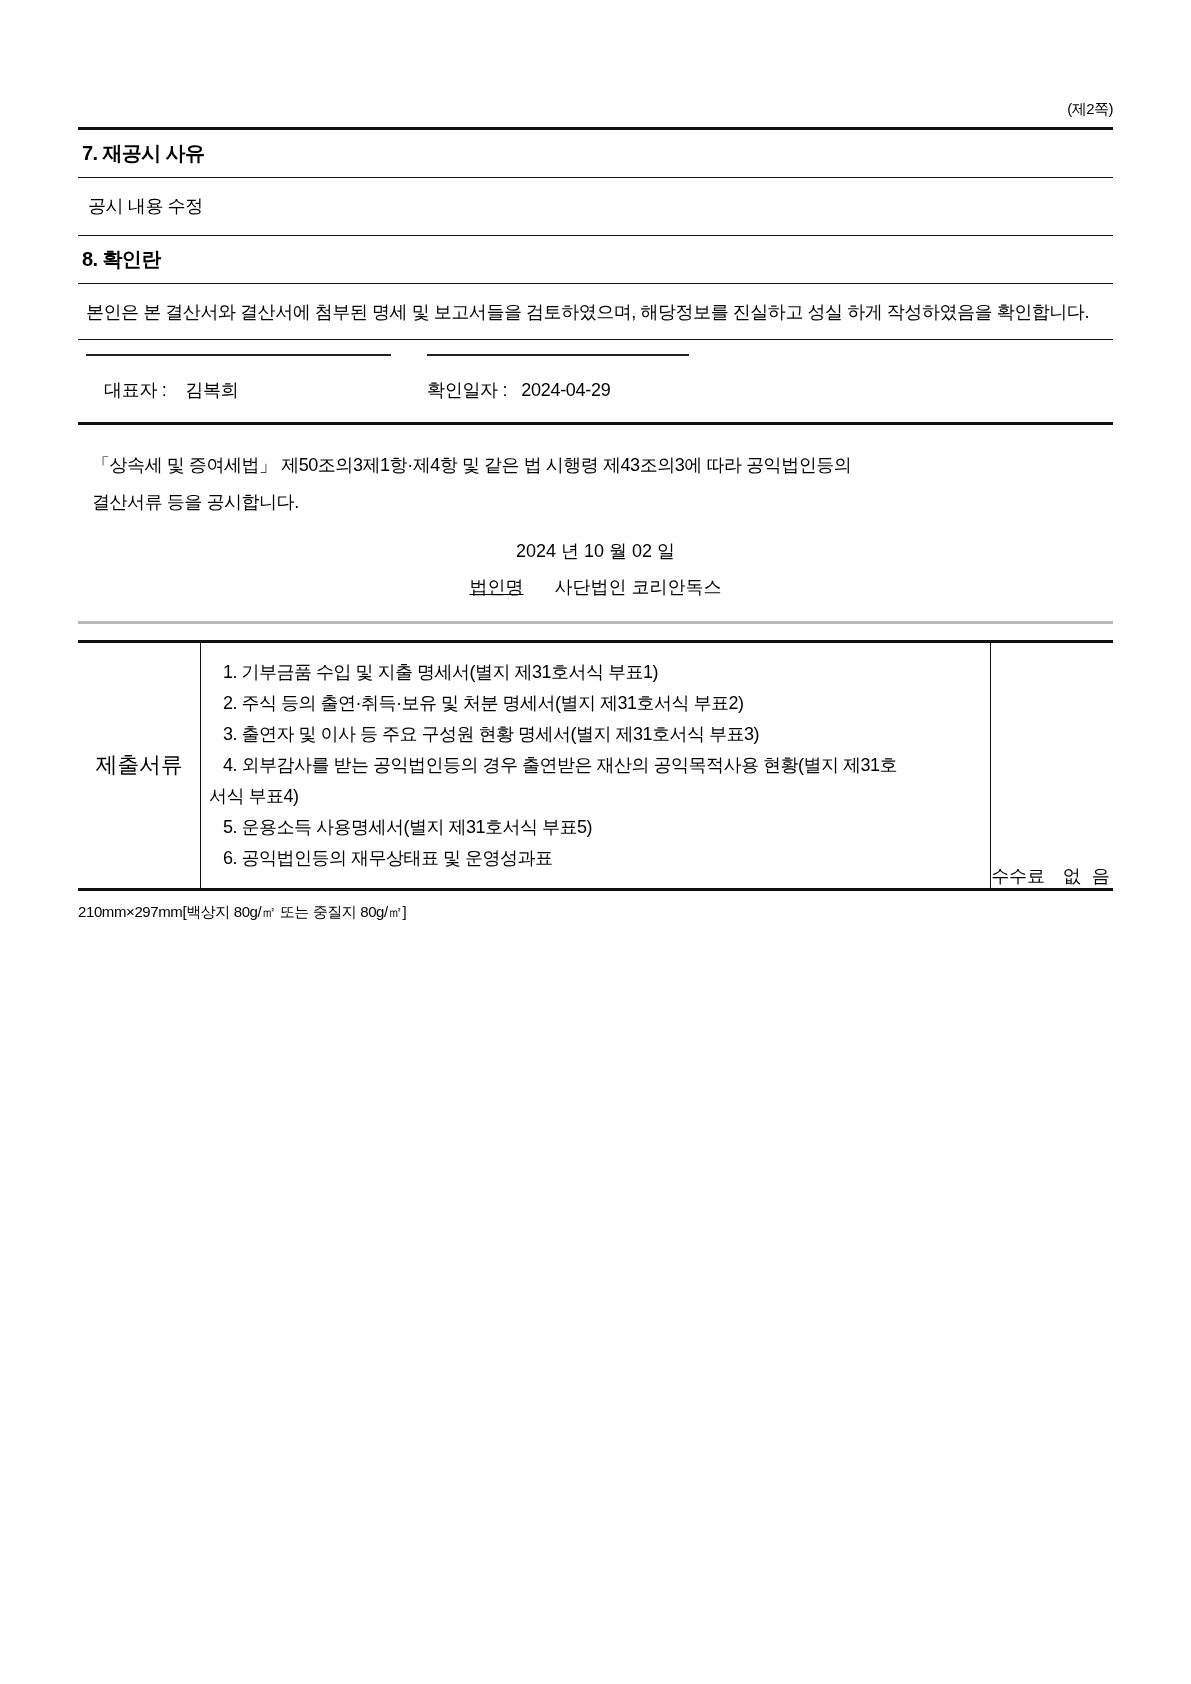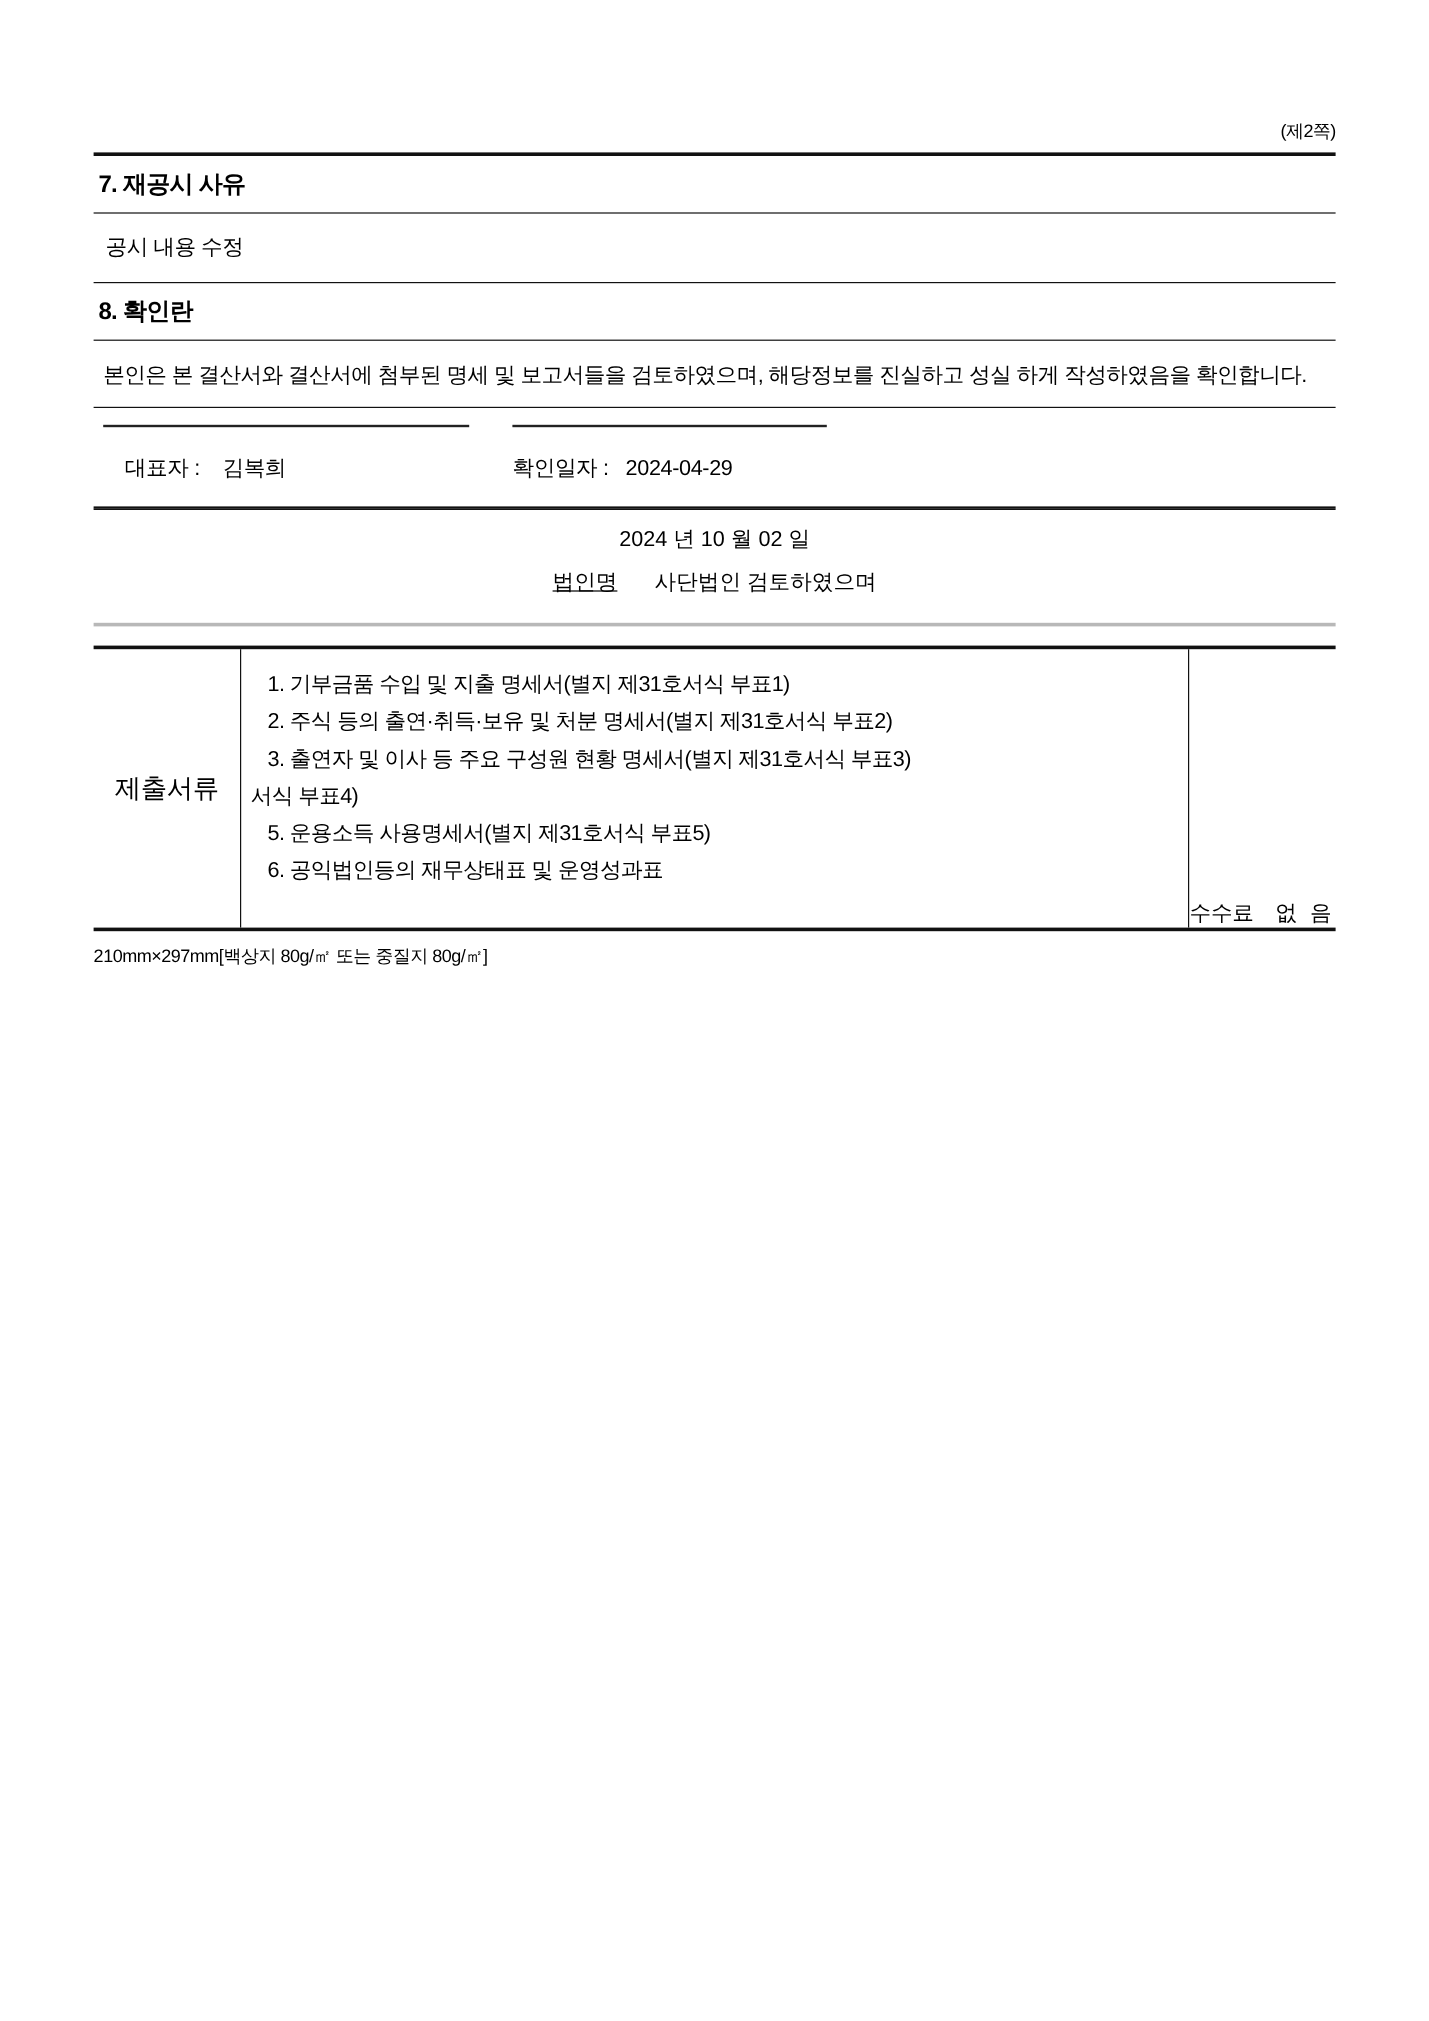--- a/index.html
+++ b/index.html
@@ -225,44 +225,49 @@
         <div class="date">
           <span>확인일자 :</span>
           &nbsp;
           <span>2024-04-29</span>
         </div>
       </div>
     </div>
 
     <div class="rule-double"></div>
 
+    <div class="legal">
+      <div>「상속세 및 증여세법」 제50조의3제1항·제4항 및 같은 법 시행령 제43조의3에 따라 공익법인등의</div>
+      <div>결산서류 등을 공시합니다.</div>
+    </div>
 
     <div class="legal-date">2024 년 10 월 02 일</div>
 
     <div class="legal-corp">
       <span class="corp-label">법인명</span>
-      <span>사단법인 검토하였으며</span>
+      <span>사단법인 코리안독스</span>
     </div>
 
     <div class="rule-grey"></div>
 
     <div class="docs-wrap">
       <div class="docs-table">
         <div class="docs-label">제출서류</div>
         <div class="docs-list">
           <div class="doc-item">
             <span>1. 기부금품 수입 및 지출 명세서(별지 제31호서식 부표1)</span>
           </div>
           <div class="doc-item">
             <span>2. 주식 등의 출연·취득·보유 및 처분 명세서(별지 제31호서식 부표2)</span>
           </div>
           <div class="doc-item">
             <span>3. 출연자 및 이사 등 주요 구성원 현황 명세서(별지 제31호서식 부표3)</span>
           </div>
           <div class="doc-item">
+            <span>4. 외부감사를 받는 공익법인등의 경우 출연받은 재산의 공익목적사용 현황(별지 제31호</span>
             <span class="cont">서식 부표4)</span>
           </div>
           <div class="doc-item">
             <span>5. 운용소득 사용명세서(별지 제31호서식 부표5)</span>
           </div>
           <div class="doc-item">
             <span>6. 공익법인등의 재무상태표 및 운영성과표</span>
           </div>
         </div>
         <div class="docs-fee">

